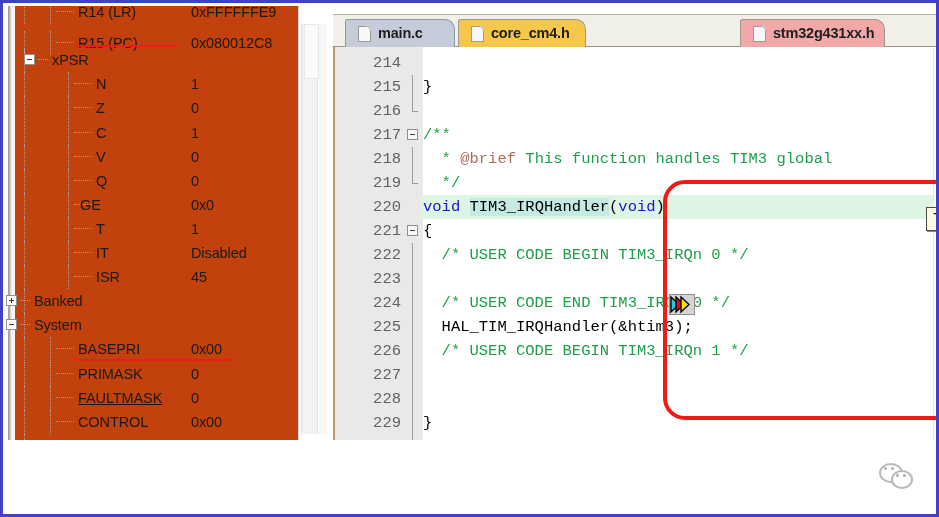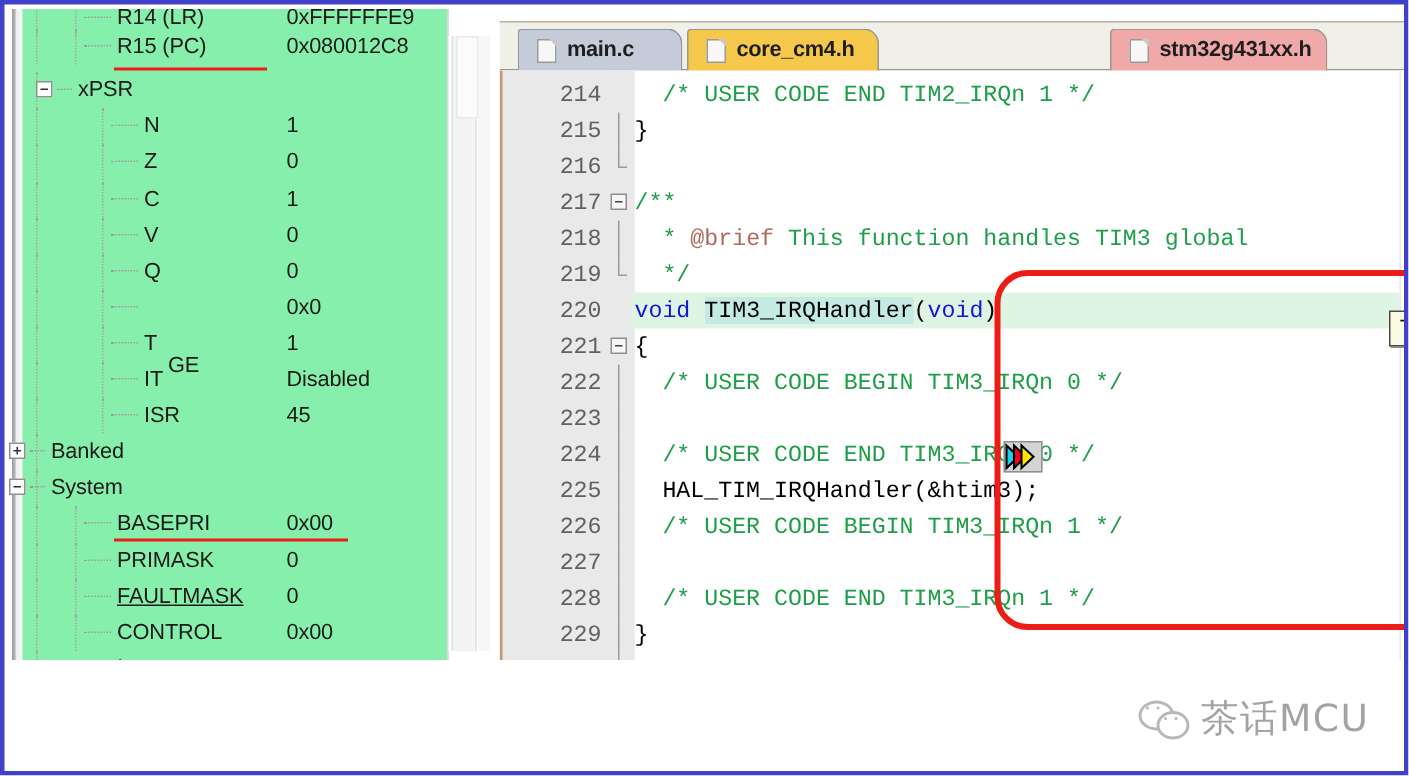--- a/index.html
+++ b/index.html
@@ -29,21 +29,21 @@
     width: 322px;
     height: 434px;
     background: #ffffff;
     overflow: hidden;
   }
   #left-panel-inner {
     position: absolute;
     left: 0; top: 0;
     width: 292px;
     height: 434px;
-    background: #86efac;
+    background: #c2410c;
     border-right: 1px solid #d8d8d8;
     overflow: hidden;
   }
   #left-edge-bar {
     position: absolute;
     left: 0; top: 0;
     width: 9px; height: 434px;
     background: linear-gradient(to right,#ffffff 0, #ffffff 2px, #9a9a9a 2px, #b9b9b9 4px, #efefef 5px, #f6f6f6 8px);
   }
   .reg-row {
@@ -416,21 +416,21 @@
     <div id="left-panel-inner">
       <div id="left-edge-bar"></div>
       <div id="reg-rows">
           <div class="reg-row" style="position: absolute; left: 0px; top: -6px; width: 292px;">
             <div class="vguide" style="left: 18px; top: 0px; height: 24.1px;"></div>
             <div class="vguide" style="left: 44px; top: 0px; height: 24.1px;"></div>
             <div class="guide" style="left: 50px; width: 18px;"></div>
             <div class="reg-name" style="left: 72px;">R14 (LR)</div>
             <div class="reg-val">0xFFFFFFE9</div>
           </div>
-          <div class="reg-row" style="position: absolute; left: 0px; top: 13px; width: 292px;">
+          <div class="reg-row" style="position: absolute; left: 0px; top: 25px; width: 292px;">
             <div class="vguide" style="left: 18px; top: 0px; height: 24.1px;"></div>
             <div class="vguide" style="left: 44px; top: 0px; height: 24.1px;"></div>
             <div class="guide" style="left: 50px; width: 18px;"></div>
             <div class="reg-name" style="left: 72px;">R15 (PC)</div>
             <div class="reg-val">0x080012C8</div>
           </div>
           <div class="redline" style="left: 70px; top: 39.2px; width: 102px;"></div>
           <div class="reg-row" style="position: absolute; left: 0px; top: 42.2px; width: 292px;">
             <div class="vguide" style="left: 18px; top: 0px; height: 24.1px;"></div>
             <div class="guide" style="left: 32px; width: 10px;"></div>
@@ -469,21 +469,21 @@
             <div class="vguide" style="left: 18px; top: 0px; height: 24.1px;"></div>
             <div class="vguide" style="left: 62px; top: 0px; height: 24.1px;"></div>
             <div class="guide" style="left: 68px; width: 18px;"></div>
             <div class="reg-name" style="left: 90px;">Q</div>
             <div class="reg-val">0</div>
           </div>
           <div class="reg-row" style="position: absolute; left: 0px; top: 186.8px; width: 292px;">
             <div class="vguide" style="left: 18px; top: 0px; height: 24.1px;"></div>
             <div class="vguide" style="left: 62px; top: 0px; height: 24.1px;"></div>
             <div class="guide" style="left: 68px; width: 18px;"></div>
-            <div class="reg-name" style="left: 106px; margin-top: 39px;">GE</div>
+            <div class="reg-name" style="left: 74px;">GE</div>
             <div class="reg-val">0x0</div>
           </div>
           <div class="reg-row" style="position: absolute; left: 0px; top: 210.9px; width: 292px;">
             <div class="vguide" style="left: 18px; top: 0px; height: 24.1px;"></div>
             <div class="vguide" style="left: 62px; top: 0px; height: 24.1px;"></div>
             <div class="guide" style="left: 68px; width: 18px;"></div>
             <div class="reg-name" style="left: 90px;">T</div>
             <div class="reg-val">1</div>
           </div>
           <div class="reg-row" style="position: absolute; left: 0px; top: 235px; width: 292px;">
@@ -571,35 +571,35 @@
           <span class="doc-icon"></span>
           <span class="tab-label">stm32g431xx.h</span>
         </div>
       </div>
 
     <div id="code-area">
       <div id="gutter">
         <div id="fold-col"></div>
       </div>
       <div id="code-lines">
-          <div class="code-line" style="top: 4px;"><span class="lineno">214</span><span class="codetext"><span class="cm">  /* USER CODE END TIM2_IRQn 1 */</span></span></div>
+          <div class="code-line" style="top: 4px;"><span class="lineno">214</span></div>
           <div class="code-line" style="top: 28px;"><span class="lineno">215</span><span class="codetext"><span class="plain">}</span></span><div class="fold-bar" style="top: 0px; height: 24px;"></div></div>
           <div class="code-line" style="top: 52px;"><span class="lineno">216</span><span class="codetext"><span class="plain"></span></span><div class="fold-end" style="top: 12px;"></div><div class="fold-bar" style="top: 0px; height: 13px;"></div></div>
           <div class="code-line" style="top: 76px;"><span class="lineno">217</span><span class="codetext"><span class="cm">/**</span></span><div class="fold-box"></div></div>
           <div class="code-line" style="top: 100px;"><span class="lineno">218</span><span class="codetext"><span class="cm">  * </span><span class="br">@brief</span><span class="cm"> This function handles TIM3 global</span></span><div class="fold-bar" style="top: 0px; height: 24px;"></div></div>
           <div class="code-line" style="top: 124px;"><span class="lineno">219</span><span class="codetext"><span class="cm">  */</span></span><div class="fold-end" style="top: 12px;"></div><div class="fold-bar" style="top: 0px; height: 13px;"></div></div>
           <div class="code-line" style="top: 148px; text-decoration: underline;"><div id="line220-hl"></div><span class="lineno">220</span><span class="codetext"><span class="kw">void </span><span class="sel">TIM3_IRQHandler</span><span class="plain">(</span><span class="kw">void</span><span class="plain">)</span></span></div>
           <div class="code-line" style="top: 172px;"><span class="lineno">221</span><span class="codetext"><span class="plain">{</span></span><div class="fold-box"></div></div>
           <div class="code-line" style="top: 196px;"><span class="lineno">222</span><span class="codetext"><span class="cm">  /* USER CODE BEGIN TIM3_IRQn 0 */</span></span><div class="fold-bar" style="top: 0px; height: 24px;"></div></div>
           <div class="code-line" style="top: 220px;"><span class="lineno">223</span><span class="codetext"><span class="plain"></span></span><div class="fold-bar" style="top: 0px; height: 24px;"></div></div>
           <div class="code-line" style="top: 244px;"><span class="lineno">224</span><span class="codetext"><span class="cm">  /* USER CODE END TIM3_IRQn 0 */</span></span><div class="fold-bar" style="top: 0px; height: 24px;"></div></div>
           <div class="code-line" style="top: 268px;"><span class="lineno">225</span><span class="codetext"><span class="plain">  HAL_TIM_IRQHandler(&amp;htim3);</span></span><div class="fold-bar" style="top: 0px; height: 24px;"></div></div>
           <div class="code-line" style="top: 292px;"><span class="lineno">226</span><span class="codetext"><span class="cm">  /* USER CODE BEGIN TIM3_IRQn 1 */</span></span><div class="fold-bar" style="top: 0px; height: 24px;"></div></div>
           <div class="code-line" style="top: 316px;"><span class="lineno">227</span><span class="codetext"><span class="plain"></span></span><div class="fold-bar" style="top: 0px; height: 24px;"></div></div>
-          <div class="code-line" style="top: 340px;"><span class="lineno">228</span><span class="codetext"><span class="cm">  /* USER CODE END TIM3_IRQn 1 */</span></span><div class="fold-bar" style="top: 0px; height: 24px;"></div></div>
+          <div class="code-line" style="top: 340px;"><span class="lineno">228</span><div class="fold-bar" style="top: 0px; height: 24px;"></div></div>
           <div class="code-line" style="top: 364px;"><span class="lineno">229</span><span class="codetext"><span class="plain">}</span></span><div class="fold-bar" style="top: 0px; height: 24px;"></div></div>
           <div class="code-line" style="top: 388px;"><span class="lineno">230</span><span class="codetext"><span class="plain"></span></span><div class="fold-bar" style="top: 0px; height: 13px;"></div></div>
         </div>
     </div>
 
     <div id="editor-right-edge"></div>
 
     <div id="pc-marker">
       <svg width="24" height="19" viewBox="0 0 24 19">
         <polygon points="1,2 9,9.5 1,17" fill="#1ad0e8" stroke="#000" stroke-width="1.4"></polygon>
@@ -616,17 +616,16 @@
   <div id="bottom-band">
     <div id="watermark">
       <div id="wm-logo">
         <div class="b1"></div>
         <div class="b2"></div>
         <div class="d" style="left:5px;top:5px;"></div>
         <div class="d" style="left:12px;top:5px;"></div>
         <div class="d" style="left:17px;top:12px;"></div>
         <div class="d" style="left:24px;top:12px;"></div>
       </div>
-      <div id="wm-text">茶话MCU</div>
     </div>
   </div>
 
 </div>
 
 </body></html>

